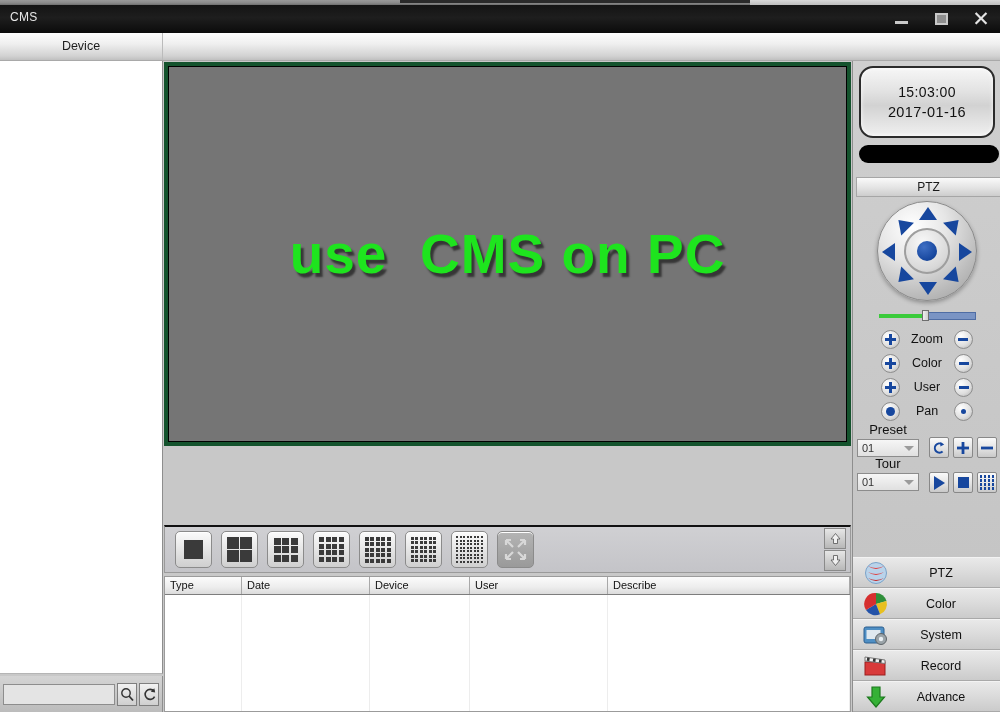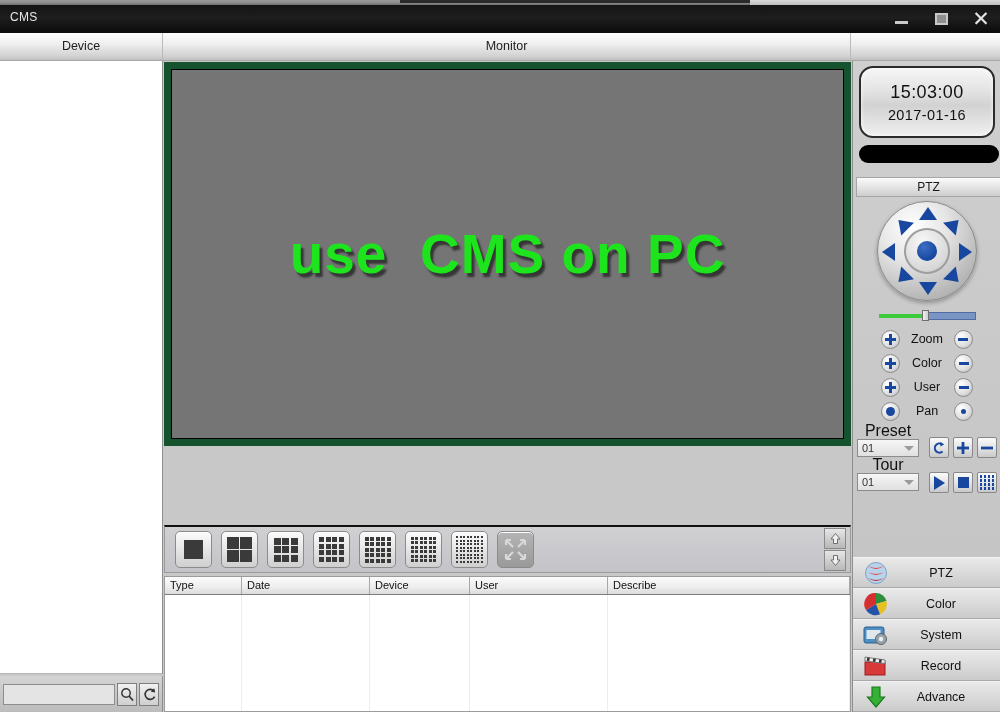--- a/index.html
+++ b/index.html
@@ -101,21 +101,21 @@
     background: linear-gradient(to bottom,#f2f2f2,#cfcfcf);
     border: 1px solid #7f7f7f;
     display: flex; align-items: center; justify-content: center;
     box-sizing: border-box;
   }
 
   
   .video-wrap {
     position: absolute; left: 164px; top: 62px; width: 687px; height: 384px;
     background: #000;
-    border: 7px solid #14532d;
+    border: 4px solid #14532d;
     box-sizing: border-box;
     padding: 1px;
   }
   .video-canvas {
     width: 100%; height: 100%;
     background: #757575;
     position: relative;
     display: flex; align-items: center; justify-content: center;
   }
   .video-text {
@@ -198,21 +198,21 @@
   }
   .clock-box {
     position: absolute; left: 6px; top: 5px; width: 136px; height: 72px;
     border-radius: 14px;
     background: linear-gradient(to bottom,#f6f6f6 0%,#e2e2e2 35%,#d2d2d2 55%,#f0f0f0 100%);
     border: 2px solid #2b2b2b;
     box-shadow: inset 0 0 4px rgba(255,255,255,.9);
     box-sizing: border-box;
     display: flex; flex-direction: column; align-items: center; justify-content: center;
   }
-  .clock-time { font-size: 18px; color: #111; letter-spacing: .4px; }
+  .clock-time { font-size: 14px; color: #111; letter-spacing: .4px; }
   .clock-date { font-size: 14.5px; color: #111; letter-spacing: .4px; margin-top: 4px; }
   .lcd-bar {
     position: absolute; left: 6px; top: 84px; width: 140px; height: 18px;
     background: #000; border-radius: 9px;
   }
   .ptz-title {
     position: absolute; left: 3px; top: 116px; width: 145px; height: 20px;
     background: linear-gradient(to bottom,#fafafa,#e3e3e3 55%,#cdcdcd);
     border: 1px solid #a6a6a6;
     box-sizing: border-box;
@@ -286,21 +286,21 @@
   }
   .plus-v { width: 3px; height: 11px; }
   .plus-h { width: 11px; height: 3px; }
   .minus-h { width: 10px; height: 3px; }
   .dot-big { width: 9px; height: 9px; border-radius: 50%; background: #17479e; }
   .dot-small { width: 5px; height: 5px; border-radius: 50%; background: #17479e; }
   .ctrl-label { font-size: 12.5px; color: #111; }
 
   
   .preset-head, .tour-head {
-    position: absolute; font-size: 16px; color: #111; text-align: center;
+    position: absolute; font-size: 13px; color: #111; text-align: center;
     width: 66px;
   }
   .preset-head { left: 2px; top: 361px; }
   .tour-head   { left: 2px; top: 395px; }
   .sel-box {
     position: absolute; width: 62px; height: 18px;
     background: linear-gradient(to bottom,#f6f6f6,#e0e0e0);
     border: 1px solid #8c8c8c; box-sizing: border-box;
     font-size: 11px; color: #333; line-height: 16px; padding-left: 4px;
     display: flex; align-items: center; justify-content: space-between;
@@ -370,21 +370,20 @@
         <span class="win-max-glyph"></span>
       </div>
       <div class="win-btn">
         <span class="win-close-glyph">✕</span>
       </div>
     </div>
   </div>
 
   <div class="menubar">
     <div class="menu-item menu-device">Device</div>
-    <div class="menu-item menu-monitor">Monitor</div>
   </div>
 
   <div class="sidebar">
     <div class="sidebar-tree"></div>
   </div>
 
   <div class="searchbar">
     <input class="search-input" type="text" placeholder="" style="">
     <div class="sq-btn">
       <svg width="15" height="15" viewBox="0 0 15 15">

